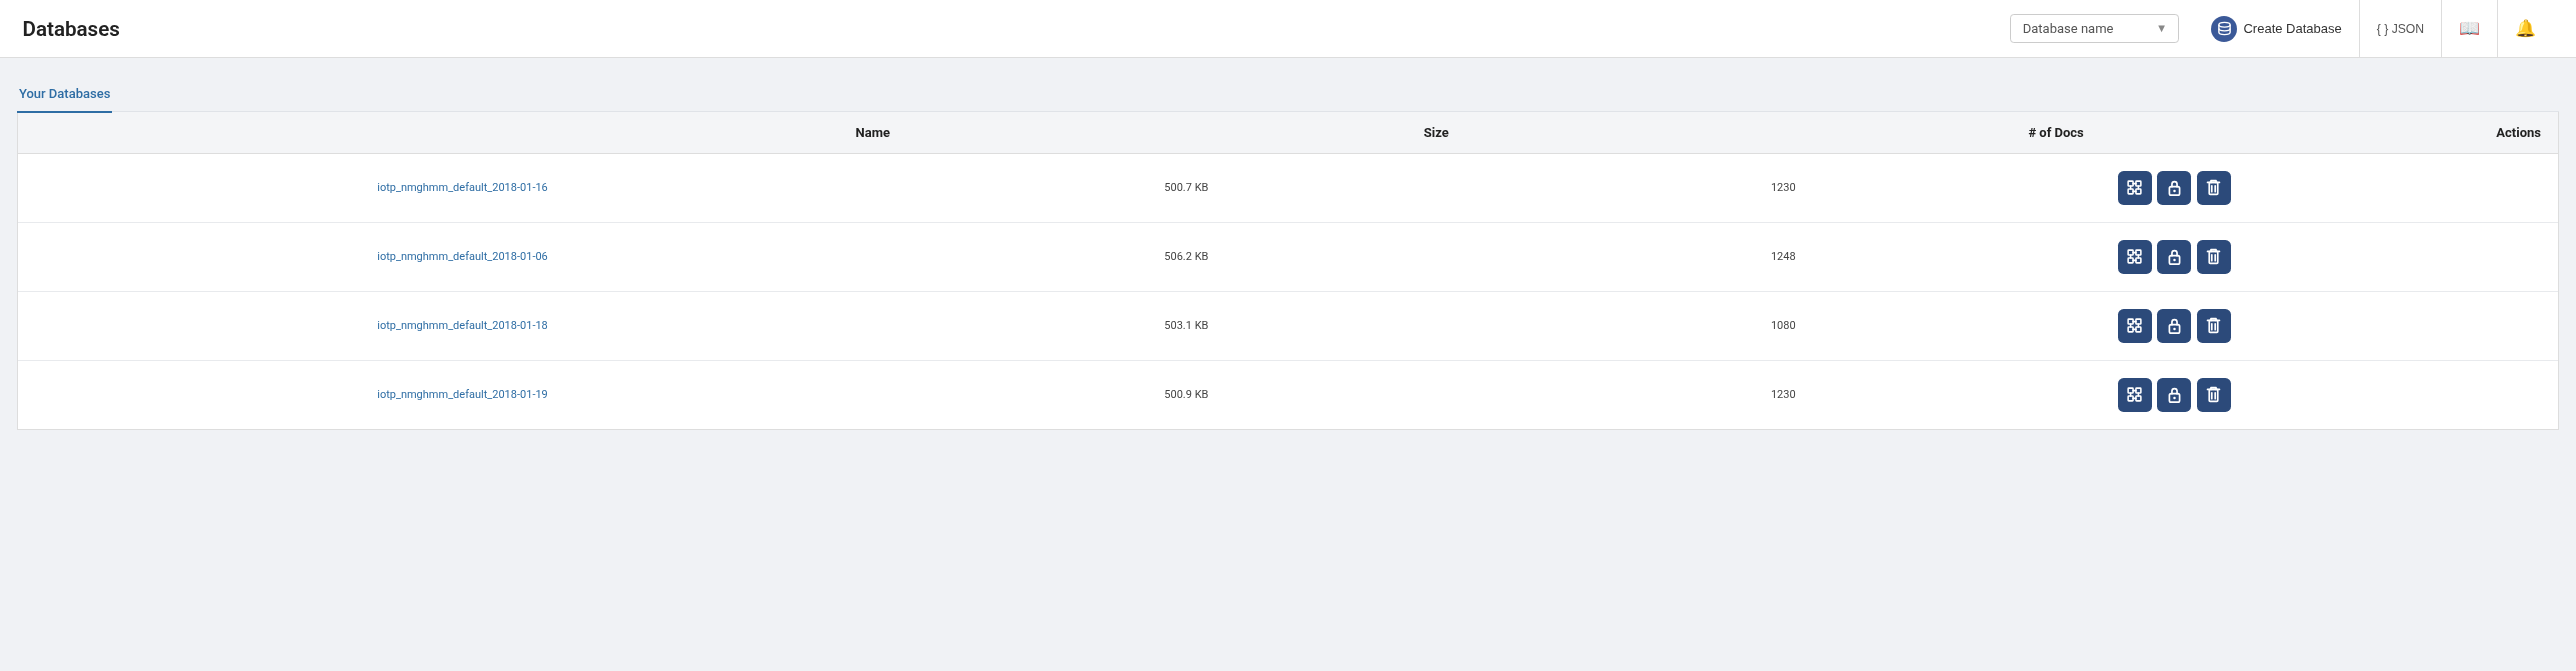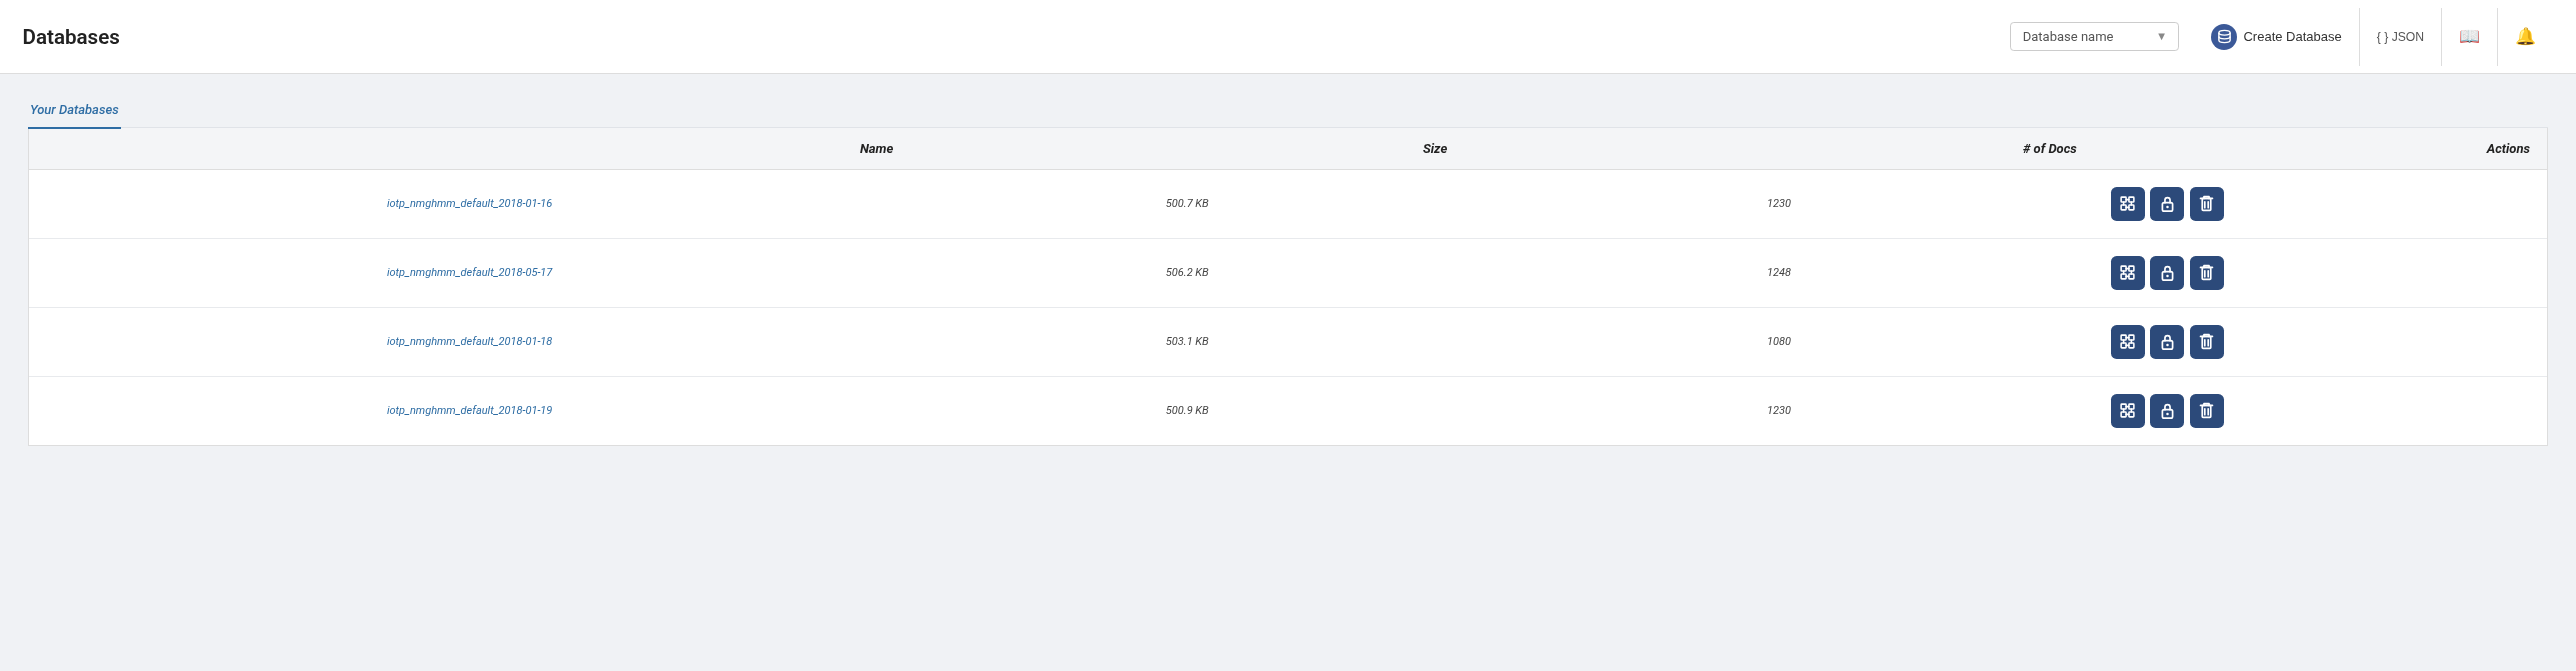--- a/index.html
+++ b/index.html
@@ -4,21 +4,21 @@
   <style>
     * { box-sizing: border-box; margin: 0; padding: 0; }
     body { font-family: -apple-system, BlinkMacSystemFont, "Segoe UI", Roboto, Helvetica, Arial, sans-serif; background: #f0f2f5; color: #333; font-size: 13px; }
 
     .header {
       display: flex;
       align-items: center;
       background: #fff;
       border-bottom: 0.9px solid #ddd;
       padding: 0 22.5px;
-      height: 74px;
+      height: 58px;
     }
     .header-title {
       font-size: 20.6px;
       font-weight: 600;
       color: #222;
       flex: 1;
     }
     .header-actions {
       display: flex;
       align-items: center;
@@ -73,22 +73,21 @@
       font-family: Liberation Sans, sans-serif;
       font-size: 12.2px;
       color: #555;
     }
     .book-icon-btn, .bell-icon-btn {
       font-size: 17px;
       color: #555;
     }
 
     .main {
-      padding: 19px 28px;
-      font-style: italic;
+      padding: 19px 17px;
     }
 
     .tabs {
       border-bottom: 1.9px solid #e0e3e8;
       margin-bottom: 0;
     }
     .tab {
       display: inline-block;
       padding: 9.4px 1.9px;
       font-size: 13px;
@@ -241,21 +240,21 @@
             <rect x="3" y="4" width="10" height="14" rx="1"></rect>
             <line x1="6" y1="8" x2="6" y2="15"></line>
             <line x1="10" y1="8" x2="10" y2="15"></line>
           </svg>
         </button>
       </div>
     </td>
   </tr>
           <tr>
     <td class="col-name">
-      <a class="db-link">iotp_nmghmm_default_2018-05-17</a>
+      <a class="db-link">iotp_nmghmm_default_2018-01-06</a>
     </td>
     <td class="col-size">506.2 KB</td>
     <td class="col-docs">1248</td>
     <td class="col-actions">
       <div class="actions-cell">
         <button class="action-btn" title="Replicate">
           <svg width="17" height="17" viewBox="0 0 24 24" fill="none" stroke="white" stroke-width="2.2" stroke-linecap="round" stroke-linejoin="round">
             <rect x="3" y="3" width="7" height="7" rx="1"></rect>
             <rect x="14" y="3" width="7" height="7" rx="1"></rect>
             <rect x="14" y="14" width="7" height="7" rx="1"></rect>

